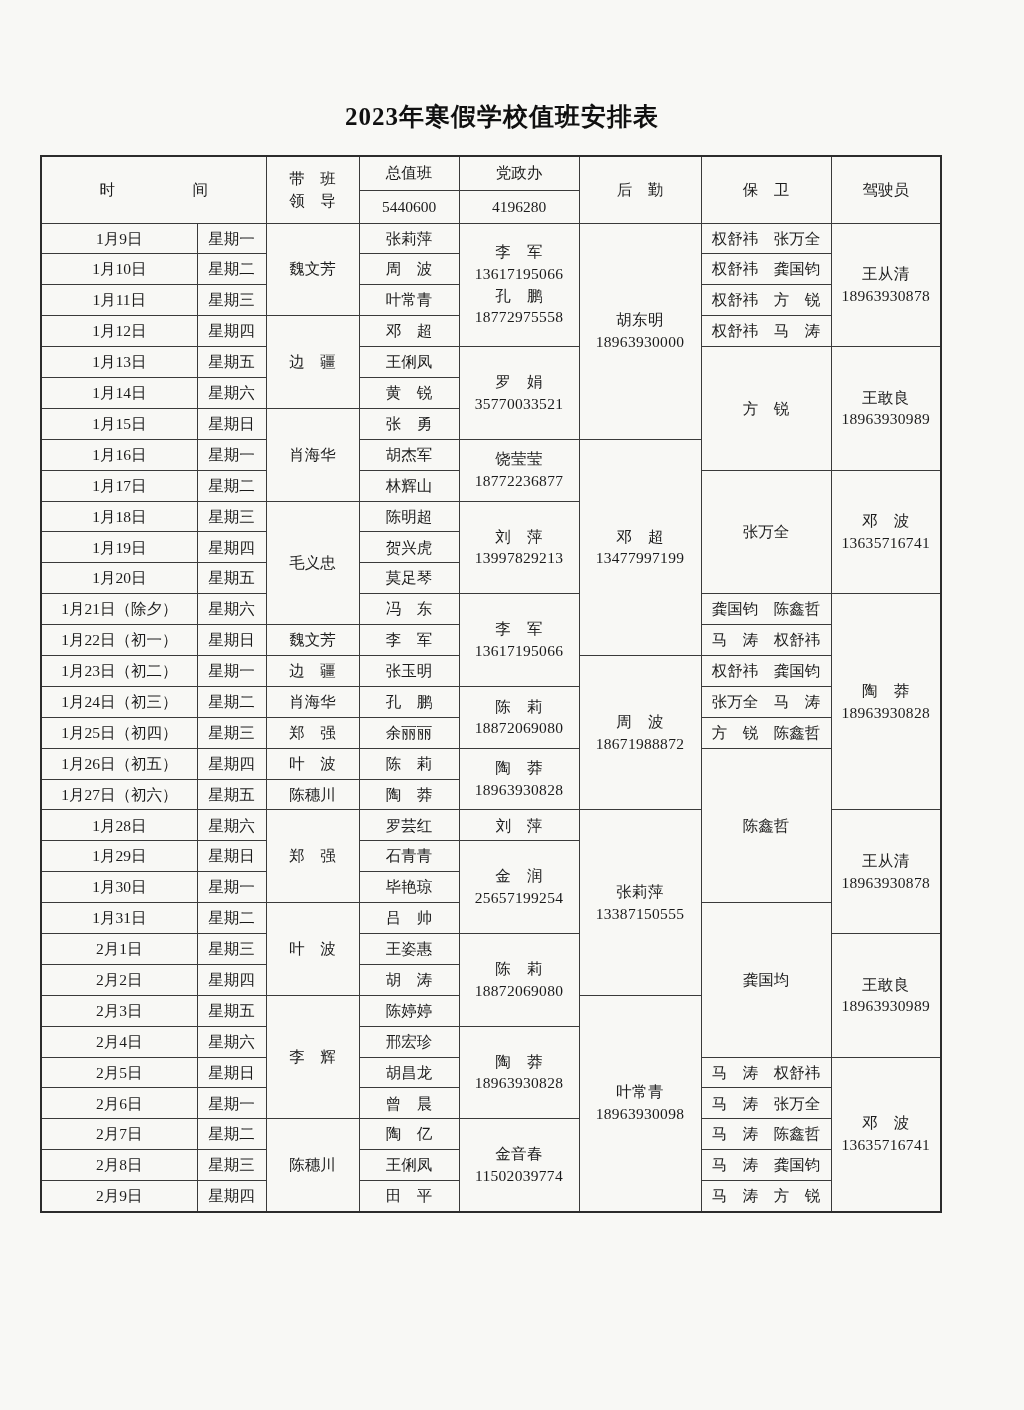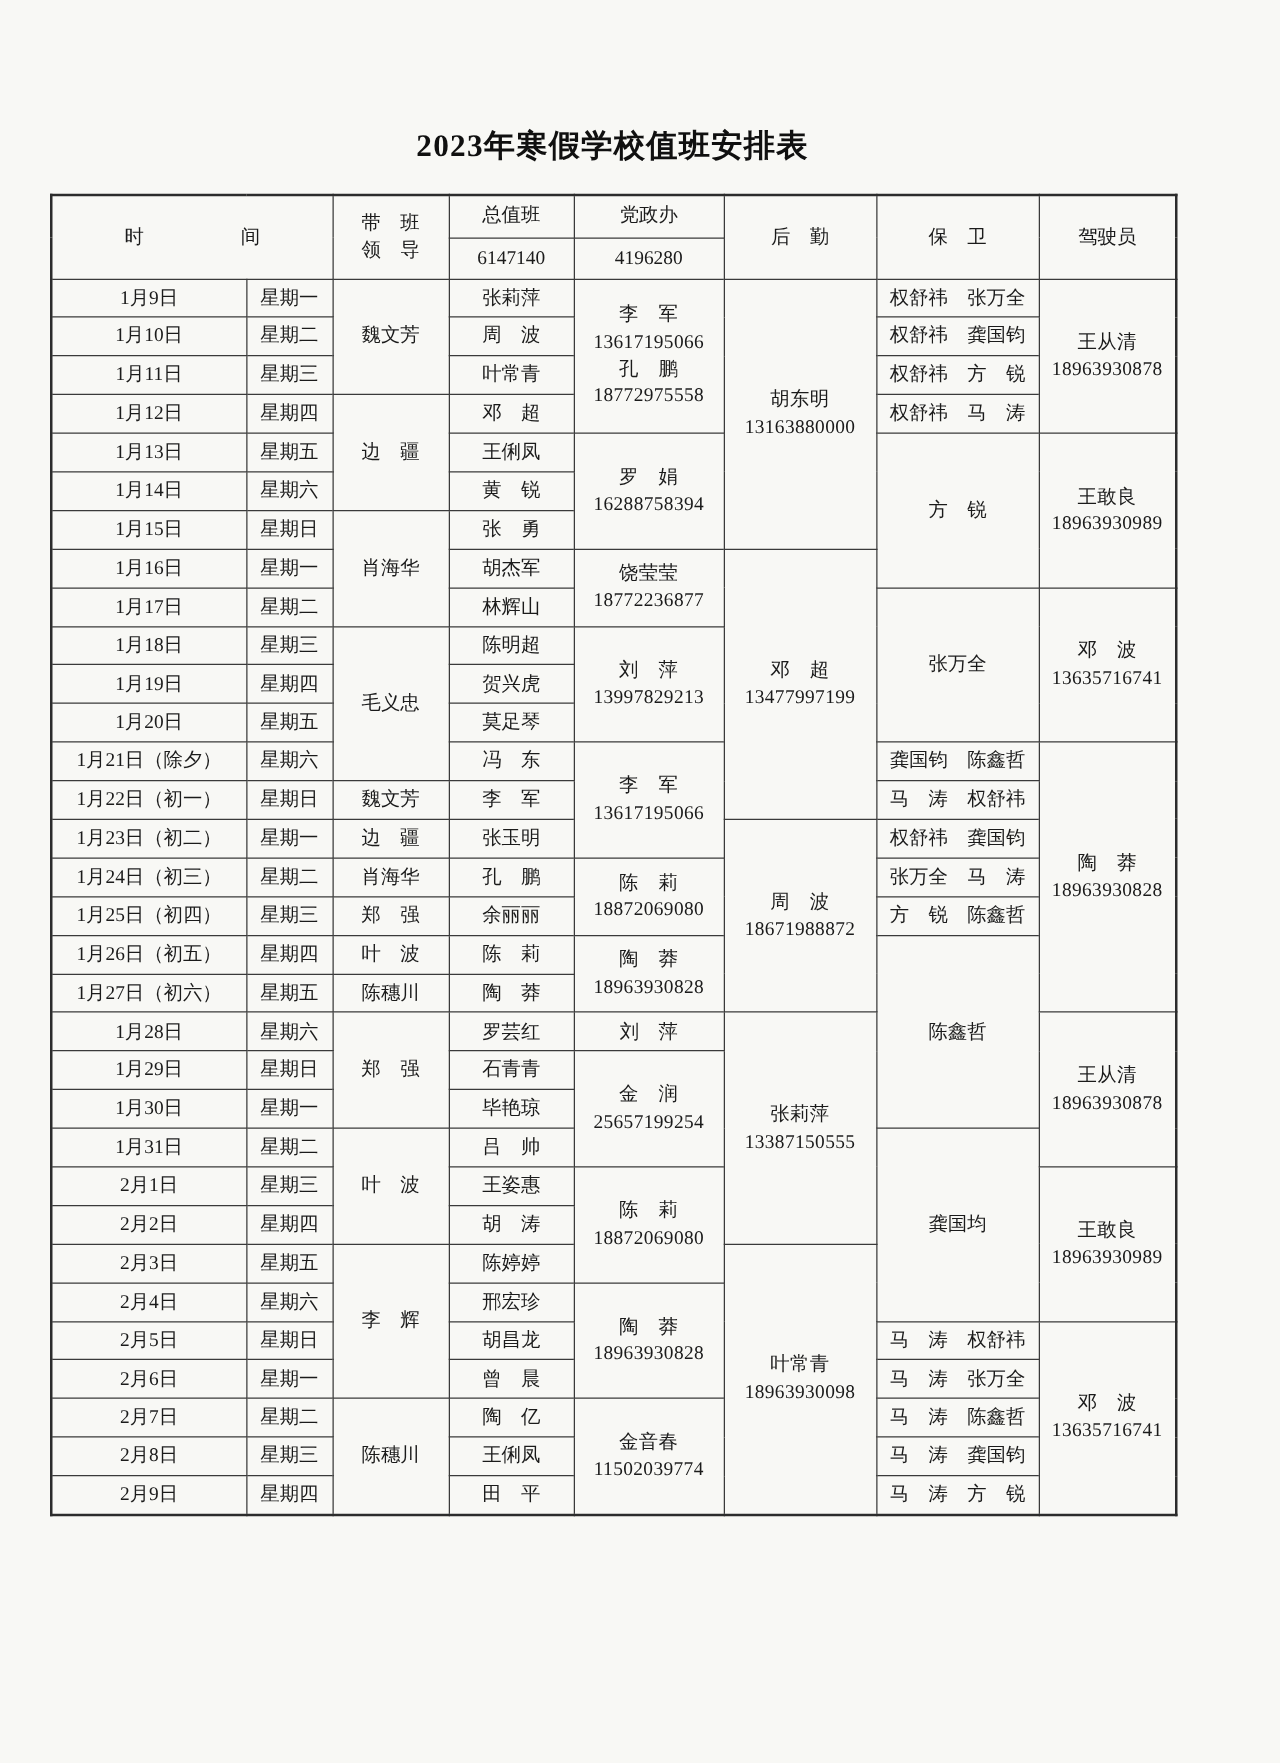--- a/index.html
+++ b/index.html
@@ -4,21 +4,21 @@
 <style>
   html,body{margin:0;padding:0;}
   body{
     width:1024px;height:1410px;
     background:#f8f8f5;
     font-family:"Liberation Serif","DejaVu Serif",serif;
     color:#1b1b1b;
     position:relative;
   }
   .page-title{
-    position:absolute;top:100px;left:40px;width:900px;
+    position:absolute;top:100px;left:52px;width:900px;
     text-align:center;
     font-size:25px;font-weight:700;letter-spacing:1px;color:#101010;
   }
   table.duty{
     position:absolute;top:155px;left:40px;
     width:900px;
     border-collapse:collapse;table-layout:fixed;
     border:2px solid #2c2c2c;
   }
   table.duty td, table.duty th{
@@ -59,36 +59,36 @@
       <th colspan="2" rowspan="2">时　　　　　间</th>
       <th rowspan="2">带　班
 领　导</th>
       <th>总值班</th>
       <th>党政办</th>
       <th rowspan="2">后　勤</th>
       <th rowspan="2">保　卫</th>
       <th rowspan="2">驾驶员</th>
     </tr>
     <tr class="h2">
-      <th>6147140</th>
+      <th>5440600</th>
       <th>4196280</th>
     </tr>
   </thead>
   <tbody>
     <tr>
       <td class="date-col">1月9日</td>
       <td>星期一</td>
       <td rowspan="3">魏文芳</td>
       <td>张莉萍</td>
       <td class="multi" rowspan="4">李　军
 13617195066
 孔　鹏
 18772975558</td>
       <td class="multi" rowspan="7">胡东明
-13163880000</td>
+18963930000</td>
       <td>权舒祎　张万全</td>
       <td class="multi" rowspan="4">王从清
 18963930878</td>
     </tr>
     <tr>
       <td class="date-col">1月10日</td>
       <td>星期二</td>
       <td>周　波</td>
       <td>权舒祎　龚国钧</td>
     </tr>
@@ -103,21 +103,21 @@
       <td>星期四</td>
       <td rowspan="3">边　疆</td>
       <td>邓　超</td>
       <td>权舒祎　马　涛</td>
     </tr>
     <tr>
       <td class="date-col">1月13日</td>
       <td>星期五</td>
       <td>王俐凤</td>
       <td class="multi" rowspan="3">罗　娟
-16288758394</td>
+35770033521</td>
       <td rowspan="4">方　锐</td>
       <td class="multi" rowspan="4">王敢良
 18963930989</td>
     </tr>
     <tr>
       <td class="date-col">1月14日</td>
       <td>星期六</td>
       <td>黄　锐</td>
     </tr>
     <tr>

